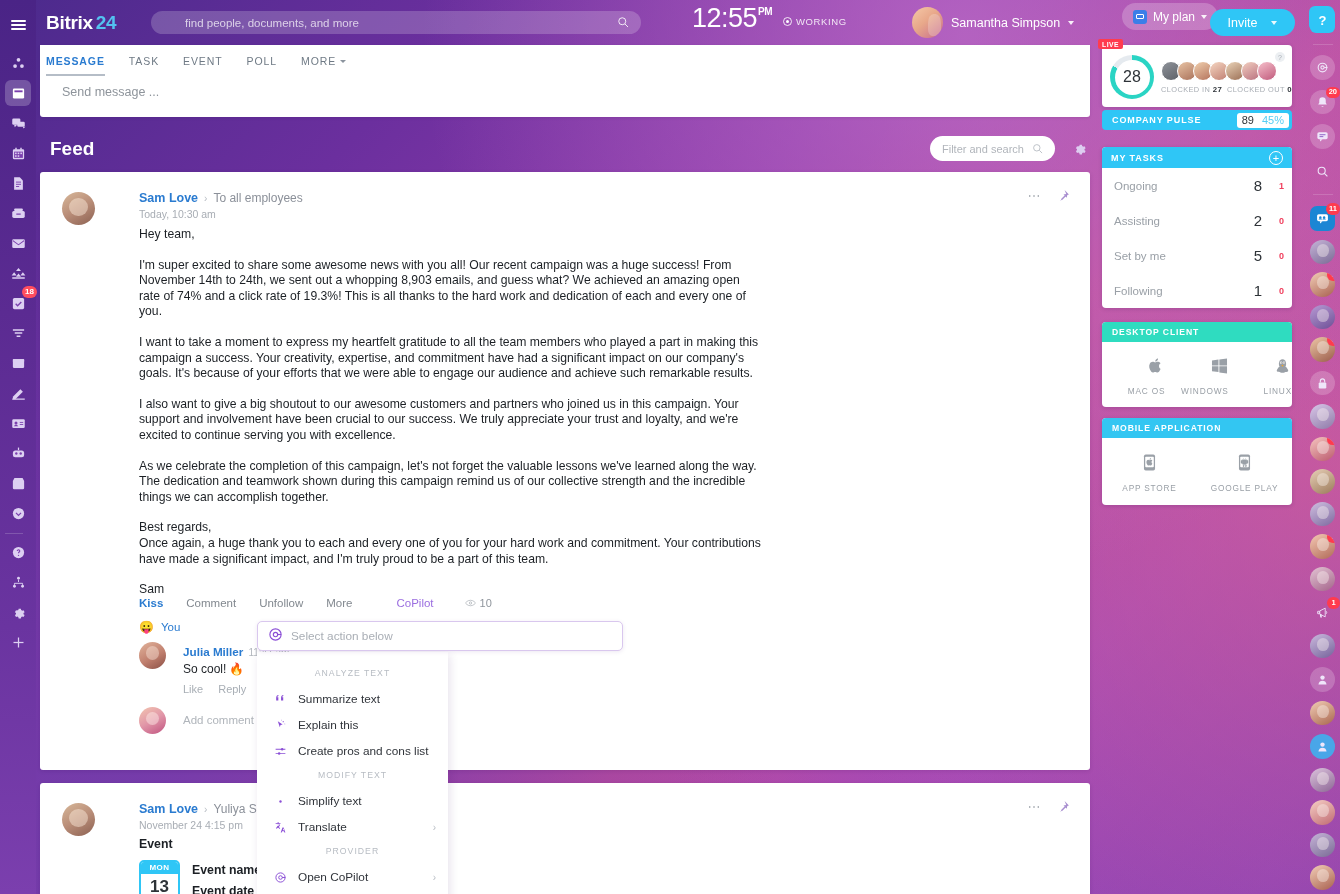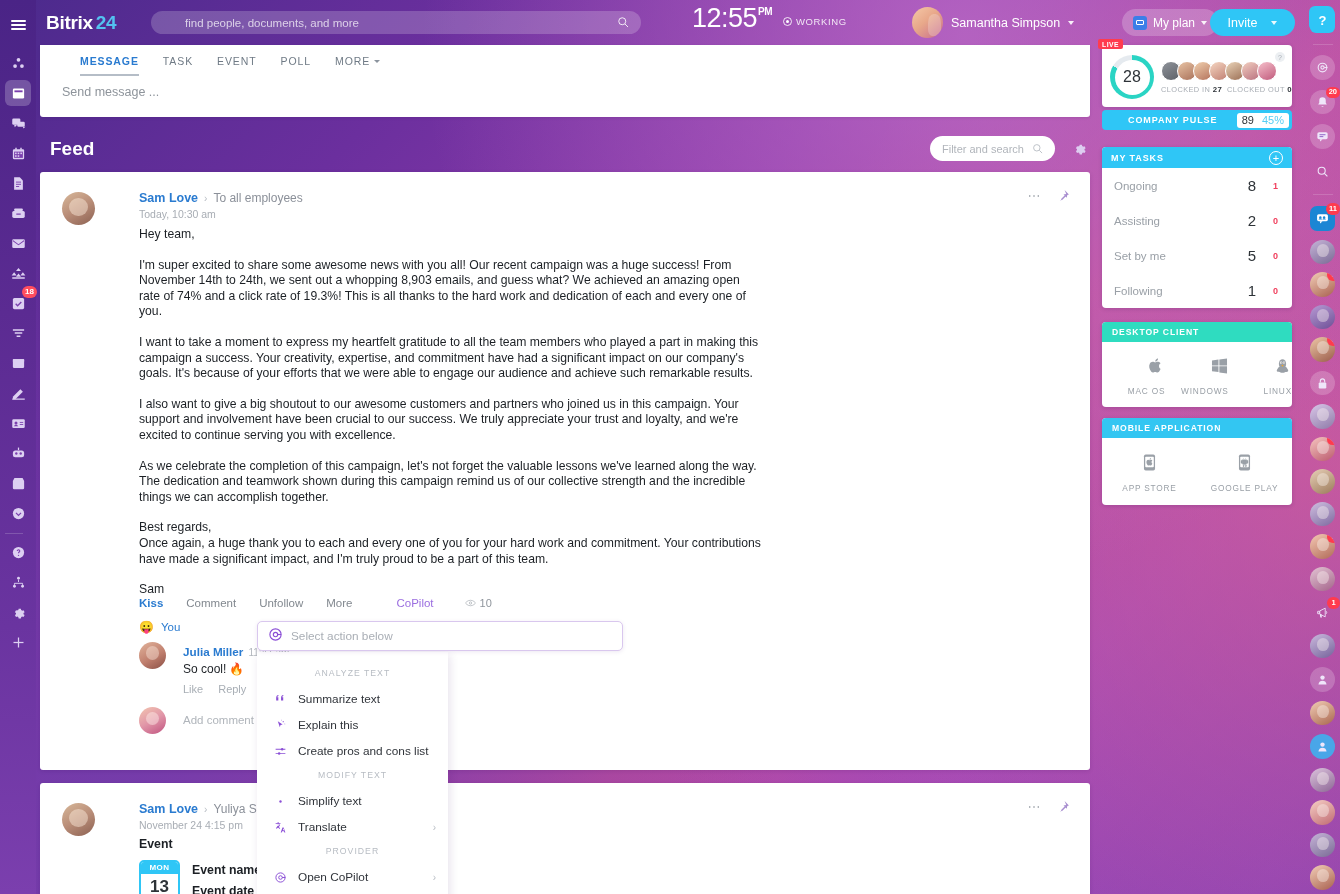--- a/index.html
+++ b/index.html
@@ -76,21 +76,21 @@
   .working { position:absolute; left:783px; top:16px; display:flex; align-items:center; gap:4px; color:rgba(255,255,255,.85); font-size:9.5px; letter-spacing:.6px;}
   .working .dot { width:9px; height:9px; border-radius:50%; border:1.3px solid rgba(255,255,255,.85); display:flex;align-items:center;justify-content:center;}
   .working .dot i { width:3.5px; height:3.5px; background:#fff; border-radius:50%; display:block;}
 
   .user-chip { position:absolute; left:912px; top:7px; display:flex; align-items:center; gap:8px; cursor:pointer;}
   .avatar-hd { width:31px; height:31px; border-radius:50%; overflow:hidden; background: linear-gradient(140deg,#f6c9a8 0%, #e8a88a 45%, #c76b8e 100%); position:relative; }
   .avatar-hd::after { content:''; position:absolute; left:50%; top:22%; width:44%; height:72%; background:rgba(255,255,255,.22); border-radius:40% 40% 30% 30%;}
   .user-chip .nm { color:#fff; font-size:12.5px; font-weight:500;}
   .caret { width:0;height:0;border-left:3.5px solid transparent;border-right:3.5px solid transparent;border-top:4px solid rgba(255,255,255,.9);}
   .plan-btn {
-    position:absolute; left:1122px; top:9px; height:27px; padding:0 11px;
+    position:absolute; left:1122px; top:3px; height:27px; padding:0 11px;
     background: rgba(255,255,255,.22); border-radius:14px;
     display:flex; align-items:center; gap:6px; color:#fff; font-size:12px; cursor:pointer;
   }
   .plan-btn .sq { width:14px;height:14px;border-radius:3px;background:#3b7ee8; display:flex;align-items:center;justify-content:center;}
   .plan-btn .sq i { display:block; width:8px;height:5px;border:1.2px solid #fff;border-radius:1px;}
   .invite-btn {
     position:absolute; left:1210px; top:9px; height:27px; width:85px;
     background:#2fc6f6; border-radius:14px; color:#fff; font-size:12.5px;
     display:flex; align-items:center; justify-content:center; gap:14px; cursor:pointer;
   }
@@ -99,21 +99,21 @@
     background:#2fc6f6; color:#fff; display:flex;align-items:center;justify-content:center;
     font-size:13px; font-weight:700; cursor:pointer;
   }
 
   
   .composer {
     position:absolute; left:40px; top:45px; width:1050px; height:72px;
     background:#fff; border-radius: 0 0 3px 3px; z-index: 10;
     box-shadow: 0 1px 3px rgba(40,10,70,.12);
   }
-  .tabs { display:flex; align-items:center; padding: 10px 0 0 40px; gap: 24px;}
+  .tabs { display:flex; align-items:center; padding: 10px 0 0 6px; gap: 24px;}
   .tab { font-size:10.5px; letter-spacing:.9px; color:#6f7a85; cursor:pointer; padding-bottom:9px; position:relative;}
   .tab.active { color:#2a7bd0; font-weight:700;}
   .tab.active::after { content:''; position:absolute; left:0; right:0; bottom:0; height:2px; background:#b5bdc7;}
   .tab .dd { display:inline-block; margin-left:4px; width:0;height:0;border-left:3px solid transparent;border-right:3px solid transparent;border-top:3.5px solid #8b949e; vertical-align:2px;}
   .composer-input { padding: 9px 0 0 22px; color:#8e949b; font-size:12.5px; cursor:text;}
 
   
   .feed-title { position:absolute; left:50px; top:138px; color:#fff; font-size:19px; font-weight:700; z-index:12;}
   .feed-filter {
     position:absolute; left:930px; top:136px; width:125px; height:25px;
@@ -229,34 +229,34 @@
   .clk-avs { display:flex; }
   .clk-avs .av { width:20px;height:20px;border-radius:50%;margin-left:-4px;border:1.5px solid #fff;}
   .clk-avs .av:first-child{margin-left:0;}
   .clk-meta { margin-top:4px; font-size:7.4px; letter-spacing:.4px; color:#a7acb3; white-space:nowrap;}
   .clk-meta b { color:#2e3338; font-size:7.8px;}
   .clk-help { position:absolute; right:7px; top:7px; width:10px;height:10px;border-radius:50%;
     background:#eceff2; color:#a9aeb5; font-size:7px; display:flex;align-items:center;justify-content:center; cursor:pointer;}
 
   .cp-bar {
     position:absolute; top:110px; width:190px; height:20px; background:#2fc6f6; border-radius:4px;
-    display:flex; align-items:center; justify-content:space-between; padding:0 3px 0 26px; cursor:pointer;
+    display:flex; align-items:center; justify-content:space-between; padding:0 3px 0 10px; cursor:pointer;
   }
   .cp-bar .t { color:#fff; font-size:9px; font-weight:700; letter-spacing:.9px;}
   .cp-bar .vals { background:#fff; border-radius:3px; height:15px; display:flex; align-items:center; padding:0 5px; gap:8px;}
   .cp-bar .v1 { color:#2e3338; font-size:11px;}
   .cp-bar .v2 { color:#56cdf3; font-size:11px;}
 
   .tasks-card { top:147px; }
   .tasks-head { height:21px; background:#2fc6f6; border-radius:4px 4px 0 0;
     display:flex; align-items:center; justify-content:space-between; padding:0 9px; }
   .tasks-head .t { color:#fff; font-size:9px; font-weight:700; letter-spacing:.9px;}
   .tasks-add { width:14px;height:14px;border-radius:50%;border:1.2px solid #fff; color:#fff;
     display:flex;align-items:center;justify-content:center;font-size:11px; line-height:0; cursor:pointer;}
-  .task-row { display:flex; align-items:center; padding:0 14px 0 12px; height:35px; cursor:pointer;}
+  .task-row { display:flex; align-items:center; padding:0 8px 0 12px; height:35px; cursor:pointer;}
   .task-row .lbl { flex:1; color:#9aa0a7; font-size:11.5px;}
   .task-row .n1 { color:#2e3338; font-size:15px; width:22px; text-align:right;}
   .task-row .n2 { color:#f0405e; font-size:9px; font-weight:700; width:22px; text-align:right;}
 
   .dc-card { top:322px; }
   .dc-head { height:20px; background:#2fdcc0; border-radius:4px 4px 0 0; display:flex; align-items:center; padding:0 10px;}
   .dc-head .t { color:#fff; font-size:8.6px; font-weight:700; letter-spacing:.9px;}
   .mb-head { height:20px; background:#33c6f2; border-radius:4px 4px 0 0; display:flex; align-items:center; padding:0 10px;}
   .mb-head .t { color:#fff; font-size:8.6px; font-weight:700; letter-spacing:.9px;}
   .os-row { display:flex; padding:14px 0 11px;}

